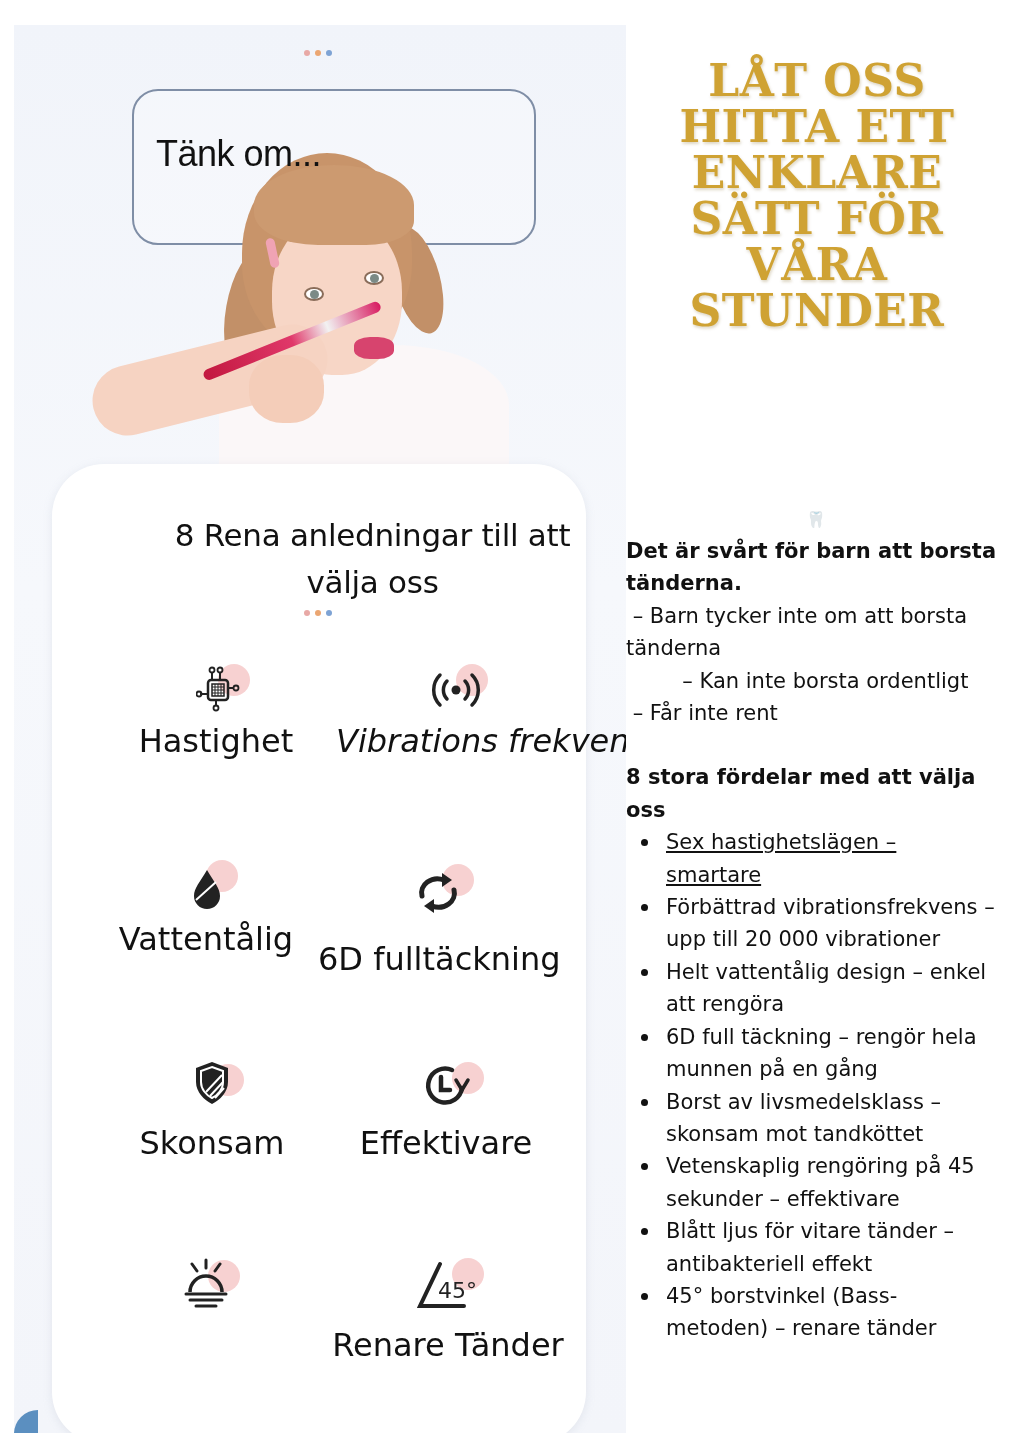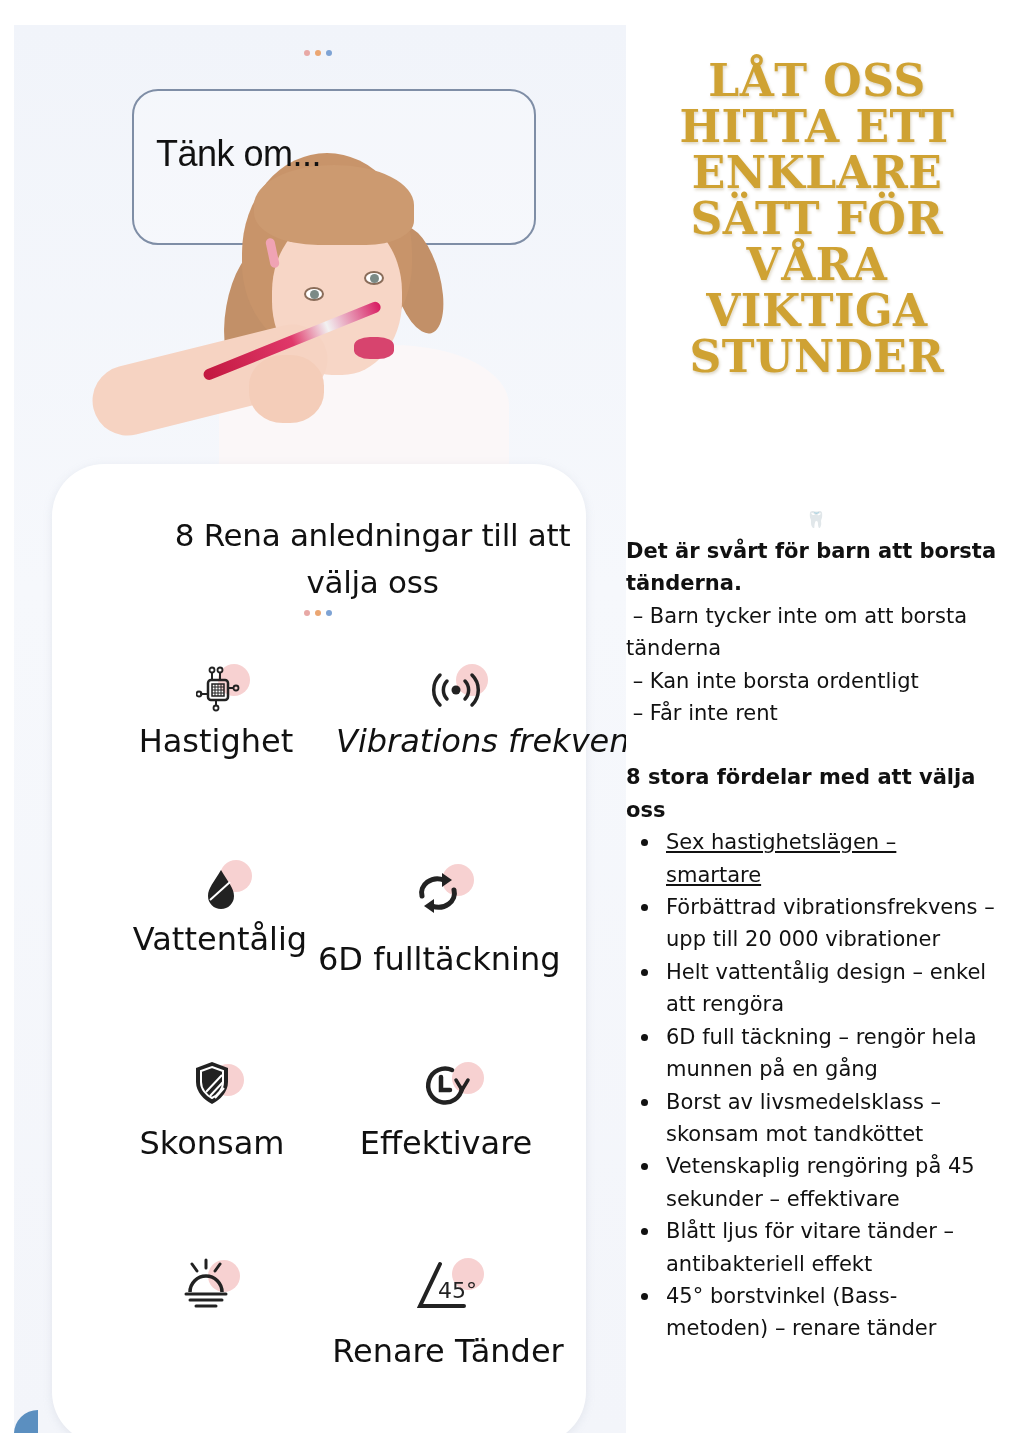--- a/index.html
+++ b/index.html
@@ -156,21 +156,21 @@
         <span class="blob" style="left:30px; top:2px;"></span>
         <svg width="56" height="40" viewBox="0 0 56 40" style="left:2px; top:8px;">
           <circle cx="28" cy="20" r="4.5" fill="#222"></circle>
           <path d="M19 11a13 13 0 0 0 0 18M37 11a13 13 0 0 1 0 18" stroke="#222" stroke-width="3.5" fill="none" stroke-linecap="round"></path>
           <path d="M12 5a21 21 0 0 0 0 30M44 5a21 21 0 0 1 0 30" stroke="#222" stroke-width="3.5" fill="none" stroke-linecap="round"></path>
         </svg>
       </div>
       <div class="label">Vibrations frekvens</div>
     </div>
 
-    <div class="feature" style="left:48px; top:396px;">
+    <div class="feature" style="left:34px; top:396px;">
       <div class="icon-wrap">
         <span class="blob" style="left:30px; top:0px;"></span>
         <svg width="34" height="42" viewBox="0 0 34 42" style="left:14px; top:8px;">
           <path d="M17 2 C10 14 4 20 4 28 a13 13 0 0 0 26 0 C30 20 24 14 17 2z" fill="#222"></path>
           <path d="M6 32 L26 14" stroke="#fff" stroke-width="2"></path>
         </svg>
       </div>
       <div class="label">Vattentålig</div>
     </div>
 
@@ -223,47 +223,46 @@
     </div>
 
     <div class="feature" style="left:276px; top:792px;">
       <div class="icon-wrap">
         <span class="blob" style="left:34px; top:2px;"></span>
         <svg width="60" height="52" viewBox="0 0 60 52" style="left:-2px; top:4px;">
           <path d="M24 4 L4 46 H48" stroke="#222" stroke-width="4" fill="none" stroke-linecap="round"></path>
           <text x="22" y="38" font-size="22" font-family="DejaVu Sans, sans-serif" fill="#222">45°</text>
         </svg>
       </div>
-      <div class="label" style="margin-top:22px;">Renare Tänder</div>
+      <div class="label" style="margin-top:16px;">Renare Tänder</div>
     </div>
   </div>
 
   <div class="corner-blob" style="left:0; top:1385px;"></div>
 </div>
 
 <div class="headline">
   <div>LÅT OSS</div>
   <div>HITTA ETT</div>
   <div>ENKLARE</div>
   <div>SÄTT FÖR</div>
   <div>VÅRA</div>
-  <div>VIKTIGA</div>
   <div>STUNDER</div>
 </div>
 
 <div class="tooth-icon">🦷</div>
 
 <div class="right-text">
   <div class="bold">
     <div>Det är svårt för barn att borsta</div>
     <div>tänderna.</div>
   </div>
   <div class="line" style="white-space:pre;"> – Barn tycker inte om att borsta</div>
   <div class="line">tänderna</div>
-  <div class="line" style="white-space:pre;"> – Kan inte borsta ordentligt</div>
+  <div class="line" style="white-space:pre;text-align:center;"> – Kan inte borsta ordentligt</div>
   <div class="line" style="white-space:pre;"> – Får inte rent</div>
   <div class="spacer"></div>
   <div class="bold">8 stora fördelar med att välja oss</div>
   <ul class="benefits">
     <li style="padding-right:80px;text-decoration:underline;">Sex hastighetslägen – smartare</li>
     <li style="padding-right:10px;">Förbättrad vibrationsfrekvens – upp till 20 000 vibrationer</li>
     <li>Helt vattentålig design – enkel att rengöra</li>
     <li>6D full täckning – rengör hela munnen på en gång</li>
     <li style="padding-right:40px;">Borst av livsmedelsklass – skonsam mot tandköttet</li>
     <li>Vetenskaplig rengöring på 45 sekunder – effektivare</li>

